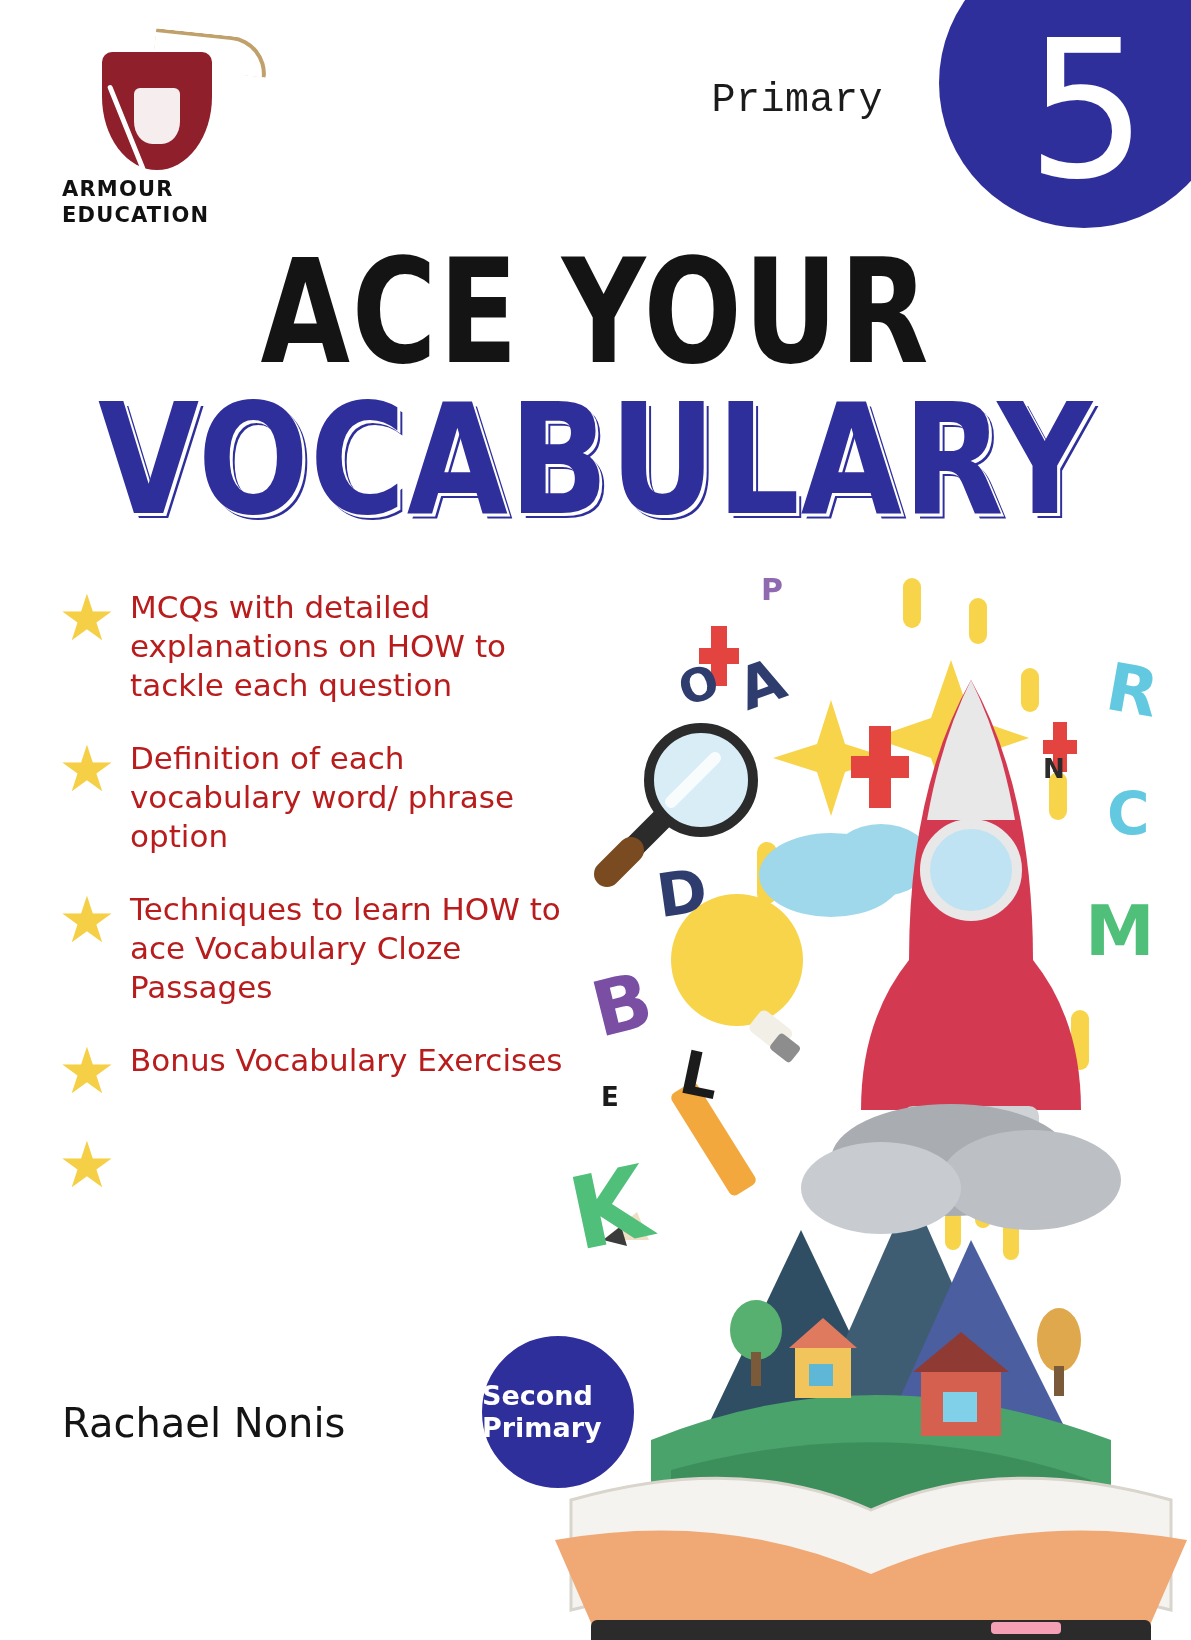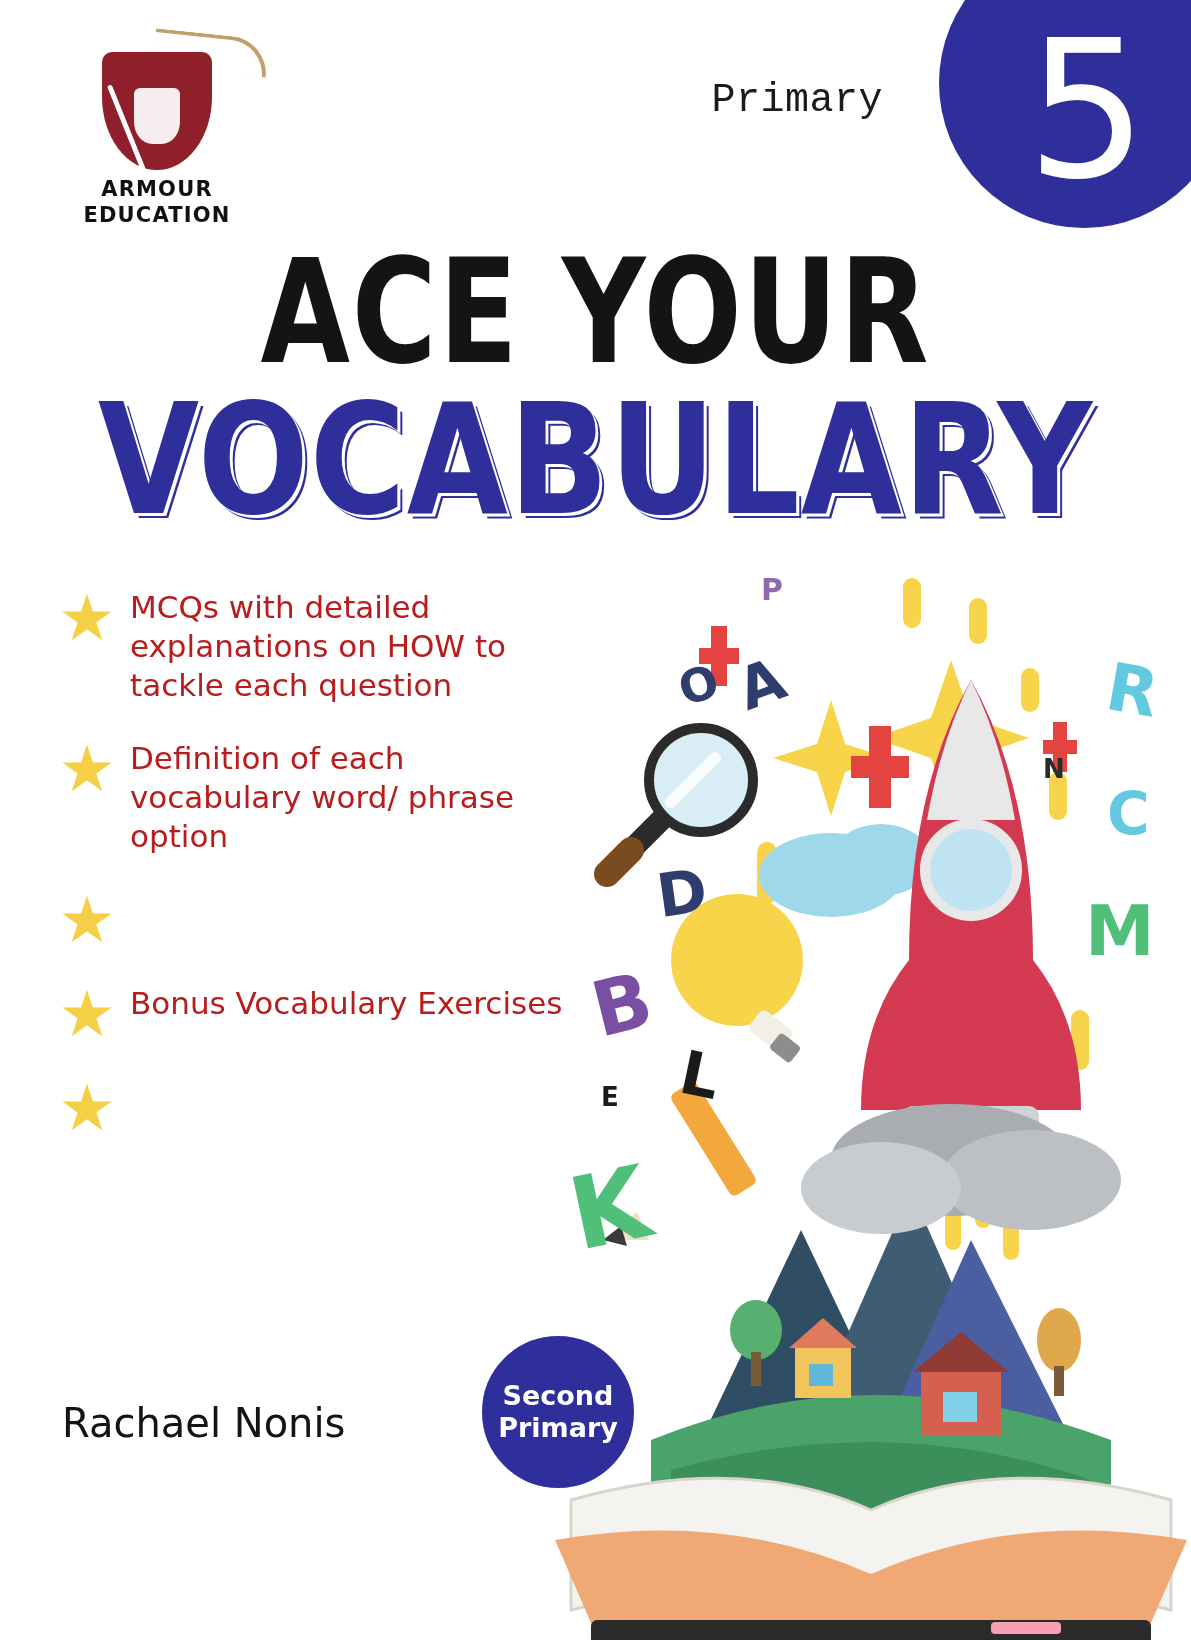--- a/index.html
+++ b/index.html
@@ -50,21 +50,20 @@
     letter-spacing: 0.5px;
     font-family: Liberation Mono, monospace;
   }
 
   
   .logo-block {
     position: absolute;
     top: 34px;
     left: 62px;
     width: 190px;
-    text-align: center;
   }
   .shield-wrap {
     position: relative;
     width: 110px;
     height: 135px;
     margin: 0 auto;
   }
   .shield {
     position: absolute;
     left: 0; top: 18px;
@@ -195,21 +194,21 @@
     left: 478px;
     top: 1332px;
     width: 152px;
     height: 152px;
     border-radius: 50%;
     background: #2f2f9c;
     border: 4px solid #ffffff;
     color: #ffffff;
     display: flex;
     flex-direction: column;
-    align-items: center;
+    align-items: flex-start;
     justify-content: center;
     font-weight: 700;
     font-size: 27px;
     line-height: 1.18;
     text-align: center;
     font-family: "DejaVu Sans", sans-serif;
     z-index: 40;
   }
 
   
@@ -259,20 +258,21 @@
     <div class="feature">
       <span class="star">★</span>
       <span class="feature-text">MCQs with detailed explanations on HOW to tackle each question</span>
     </div>
     <div class="feature">
       <span class="star">★</span>
       <span class="feature-text">Definition of each vocabulary word/ phrase option</span>
     </div>
     <div class="feature">
       <span class="star">★</span>
+      <span class="feature-text">Techniques to learn HOW to ace Vocabulary Cloze Passages</span>
     </div>
     <div class="feature">
       <span class="star">★</span>
       <span class="feature-text">Bonus Vocabulary Exercises</span>
     </div>
     <div class="feature">
       <span class="star">★</span>
     </div>
   </div>
 

